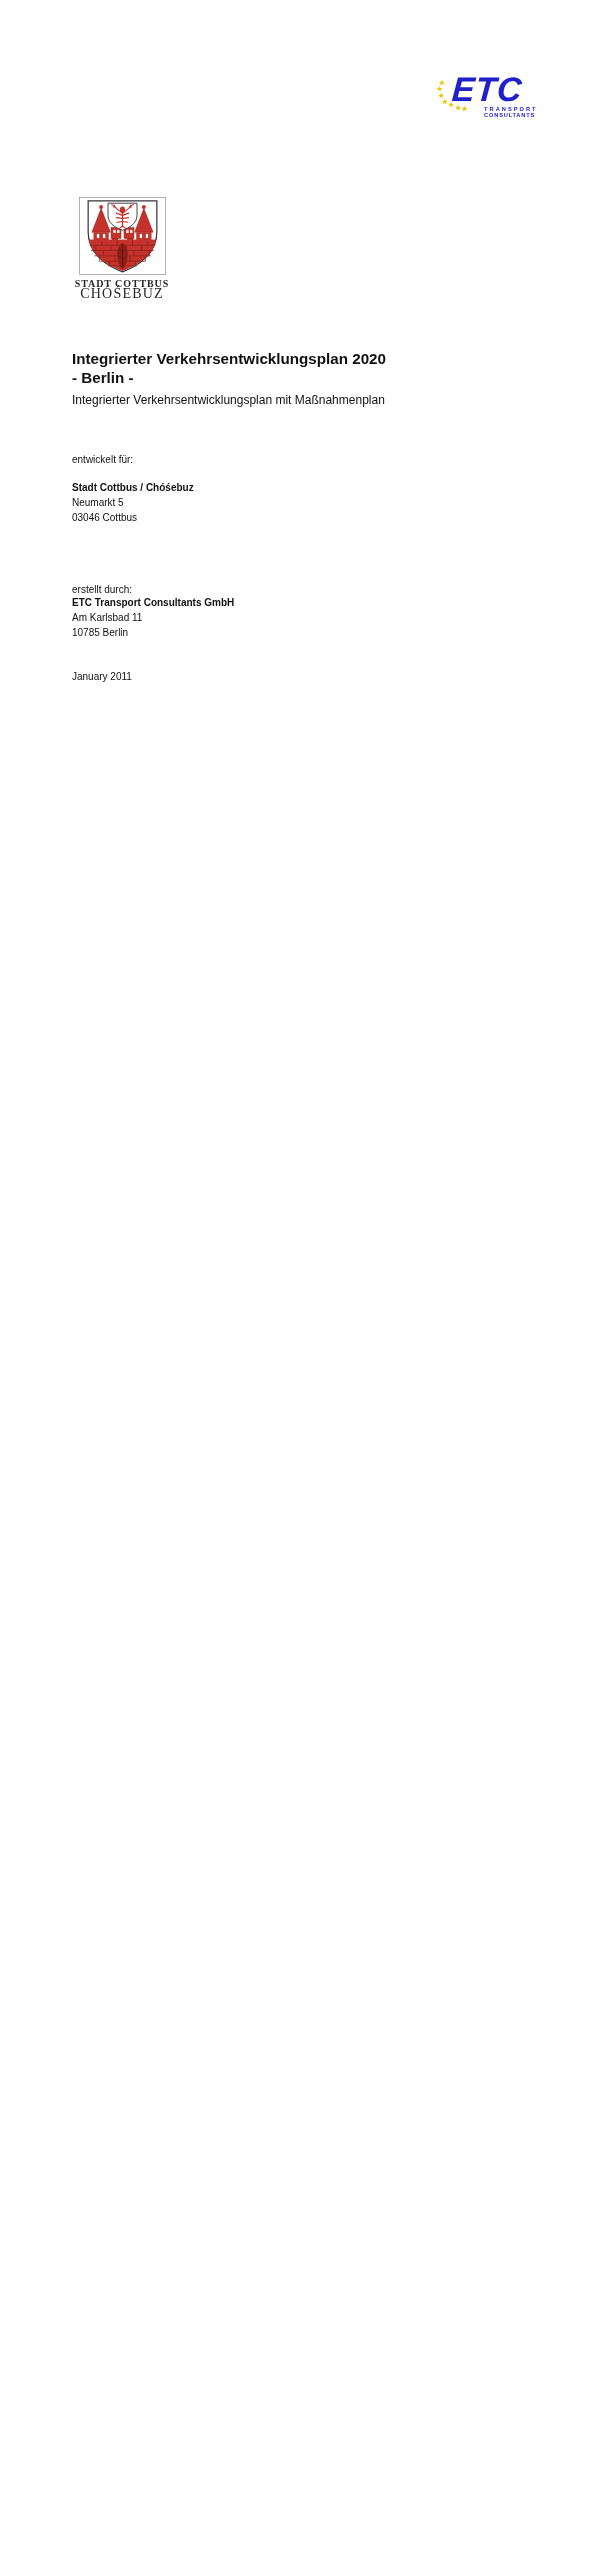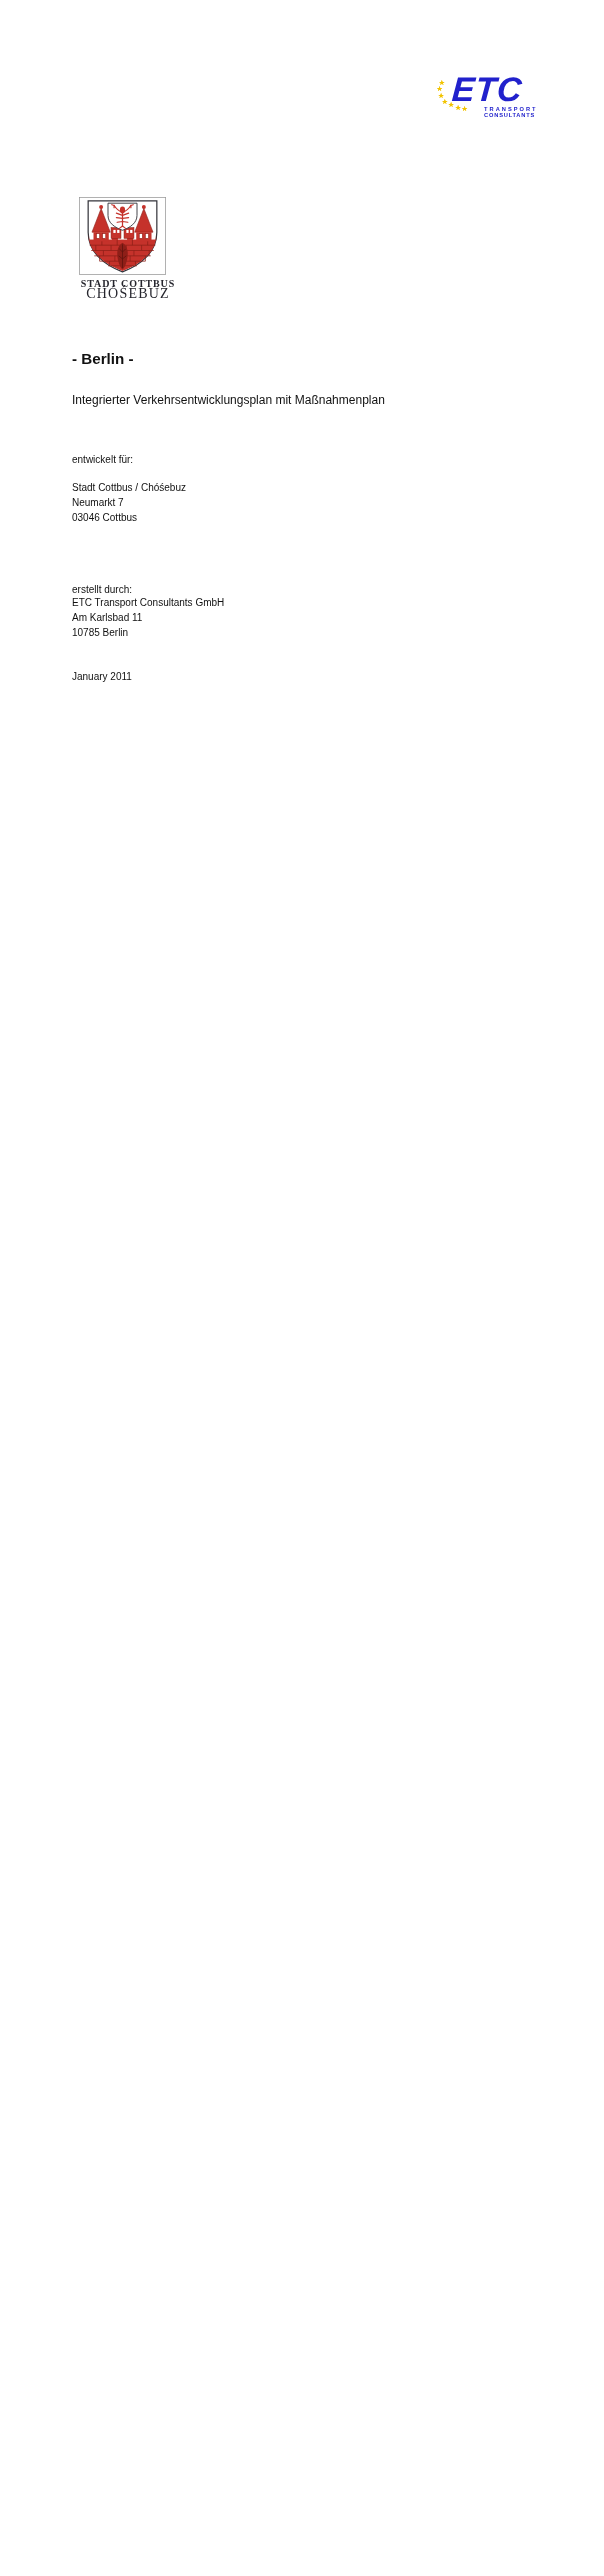--- a/index.html
+++ b/index.html
@@ -30,38 +30,38 @@
   .etc-stars{position:absolute;left:0;top:0;width:38px;height:43px;}
   .etc-stars span{
     position:absolute;font-size:6.9px;line-height:6.9px;color:#f2c400;
     text-shadow:0 0 0 #f2c400;
   }
 
   
   .emblem{position:absolute;left:79px;top:197px;width:87px;height:78px;}
   .emblem svg{display:block;}
   .emblem-caption{
-    position:absolute;left:52px;top:278px;width:152px;text-align:center;
+    position:absolute;left:46px;top:278px;width:152px;text-align:center;
     font-family:"Liberation Serif",serif;color:#26262e;
   }
   .emblem-caption .c1{font-size:10px;font-weight:bold;letter-spacing:0.9px;line-height:11.4px;}
   .emblem-caption .c2{font-size:14px;letter-spacing:1.2px;line-height:10.7px;}
 
   
   .cover-title{
     position:absolute;left:72px;top:349px;width:457px;
     font-size:15.2px;font-weight:bold;line-height:19px;color:#111;
   }
   .cover-subtitle{
     position:absolute;left:72px;top:393px;width:488px;
     font-size:12px;line-height:14.5px;color:#111;
   }
   .lbl{position:absolute;left:72px;font-size:10px;color:#111;}
   .addr{position:absolute;left:72px;font-size:10px;line-height:15.2px;color:#111;}
-  .addr .name{font-weight:normal;}
+  .addr .name{font-weight:bold;}
 
   
   .toc-heading{position:absolute;left:72px;top:1015px;font-size:10px;font-weight:bold;}
   .seite-col{position:absolute;left:72px;top:1033px;width:467px;text-align:right;font-size:8.8px;}
   .toc-list{position:absolute;left:72px;width:467px;}
   #toc-list-p2{top:1066px;}
   .toc-row{display:flex;align-items:flex-end;font-size:8.8px;line-height:11.8px;color:#141414;}
   .toc-num{flex:none;width:45px;align-self:flex-start;}
   .toc-title{flex:1;padding-right:10.7px;white-space:pre-line;}
   .toc-page{flex:none;min-width:20px;text-align:right;}
@@ -152,29 +152,30 @@
       </g>
       <ellipse cx="57" cy="17" rx="3.4" ry="4.5" fill="#c5322b"></ellipse>
     </svg>
   </div>
   <div class="emblem-caption">
     <div class="c1">STADT COTTBUS</div>
     <div class="c2">CHÓŚEBUZ</div>
   </div>
 
   <div class="cover-title">
+    <div>Integrierter Verkehrsentwicklungsplan 2020</div>
     <div>- Berlin -</div>
   </div>
   <div class="cover-subtitle">Integrierter Verkehrsentwicklungsplan mit Maßnahmenplan</div>
 
   <div class="lbl" style="top:454px;">entwickelt für:</div>
 
   <div class="addr" style="top:480px;">
     <div class="name">Stadt Cottbus / Chóśebuz</div>
-    <div>Neumarkt 7</div>
+    <div>Neumarkt 5</div>
     <div>03046 Cottbus</div>
   </div>
 
   <div class="lbl" style="top:560px;margin-top:24px;">erstellt durch:</div>
 
   <div class="addr" style="top:587px;margin-top:8px;">
     <div class="name">ETC Transport Consultants GmbH</div>
     <div>Am Karlsbad 11</div>
     <div>10785 Berlin</div>
   </div>

